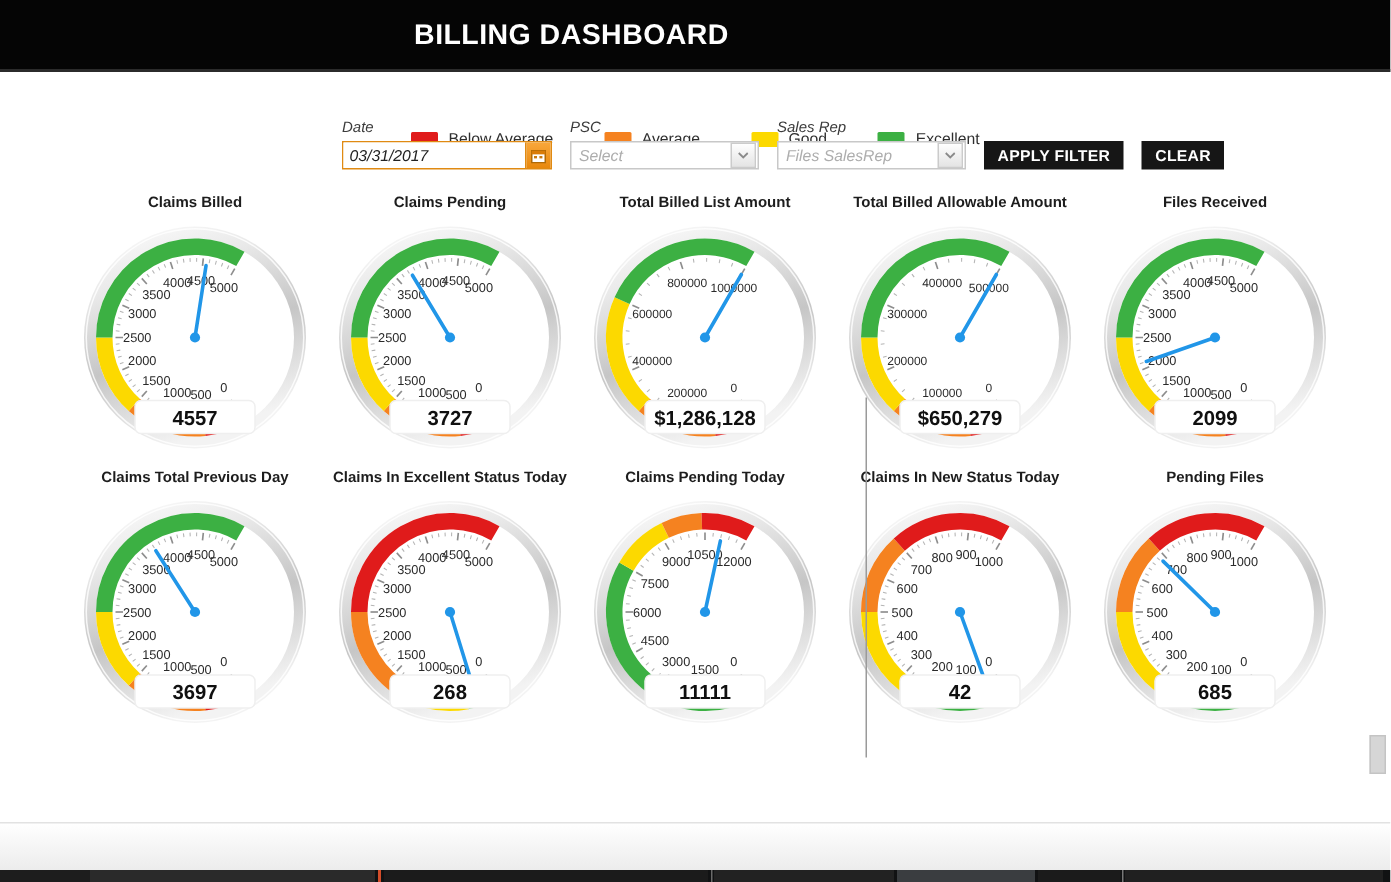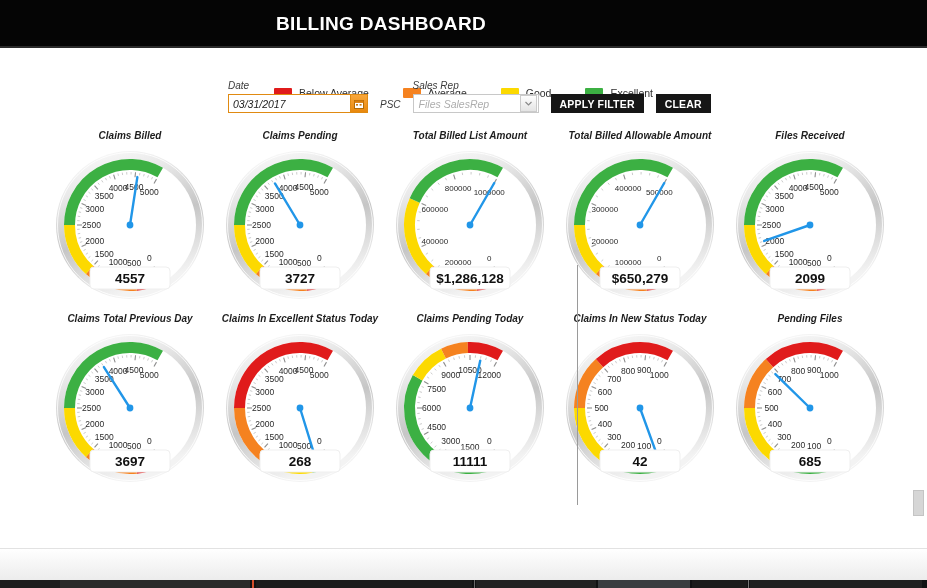--- a/index.html
+++ b/index.html
@@ -99,21 +99,21 @@
   }
   .gauge-row { display: flex; width: 927px; }
   .gauge-cell {
     width: 170px; margin: 0 0 0 0; display: flex;
     flex-direction: column; align-items: center;
   }
   .gauge-cell.c0 { margin-left: 45px; }
   .gauge-cell.cx { margin-left: 0px; }
   .gauge-title {
     font-size: 10px; font-weight: bold; color: #1d1d1d;
-    text-align: left; margin-bottom: 2px; white-space: nowrap; font-style: italic;
+    text-align: left; margin-bottom: 2px; white-space: nowrap;
   }
   .gauge-svg { display: block; }
 
   
   .footer-strip {
     position: absolute; left: 0; top: 548px; width: 927px; height: 32px;
     background: linear-gradient(#ffffff, #ececec);
     border-top: 1px solid #e2e2e2;
   }
   .taskbar {
@@ -169,20 +169,28 @@
             <rect x="0.5" y="1.5" width="9" height="2.4" fill="#d97c08"></rect>
             <rect x="2" y="5" width="2" height="1.6" fill="#c97a10"></rect>
             <rect x="5.6" y="5" width="2" height="1.6" fill="#c97a10"></rect>
           </svg>
         </span>
       </div>
     </div>
 
     <div class="field">
       <span class="field-label">PSC</span>
+      <div class="select-box">
+        <span class="select-value">Select</span>
+        <span class="select-arrow">
+          <svg class="caret" viewBox="0 0 7 5">
+            <path d="M0.5 1 L3.5 4 L6.5 1" fill="none" stroke="#8a8a8a" stroke-width="1.2"></path>
+          </svg>
+        </span>
+      </div>
     </div>
 
     <div class="field">
       <span class="field-label">Sales Rep</span>
       <div class="select-box wide">
         <span class="select-value">Files SalesRep</span>
         <span class="select-arrow">
           <svg class="caret" viewBox="0 0 7 5">
             <path d="M0.5 1 L3.5 4 L6.5 1" fill="none" stroke="#8a8a8a" stroke-width="1.2"></path>
           </svg>

